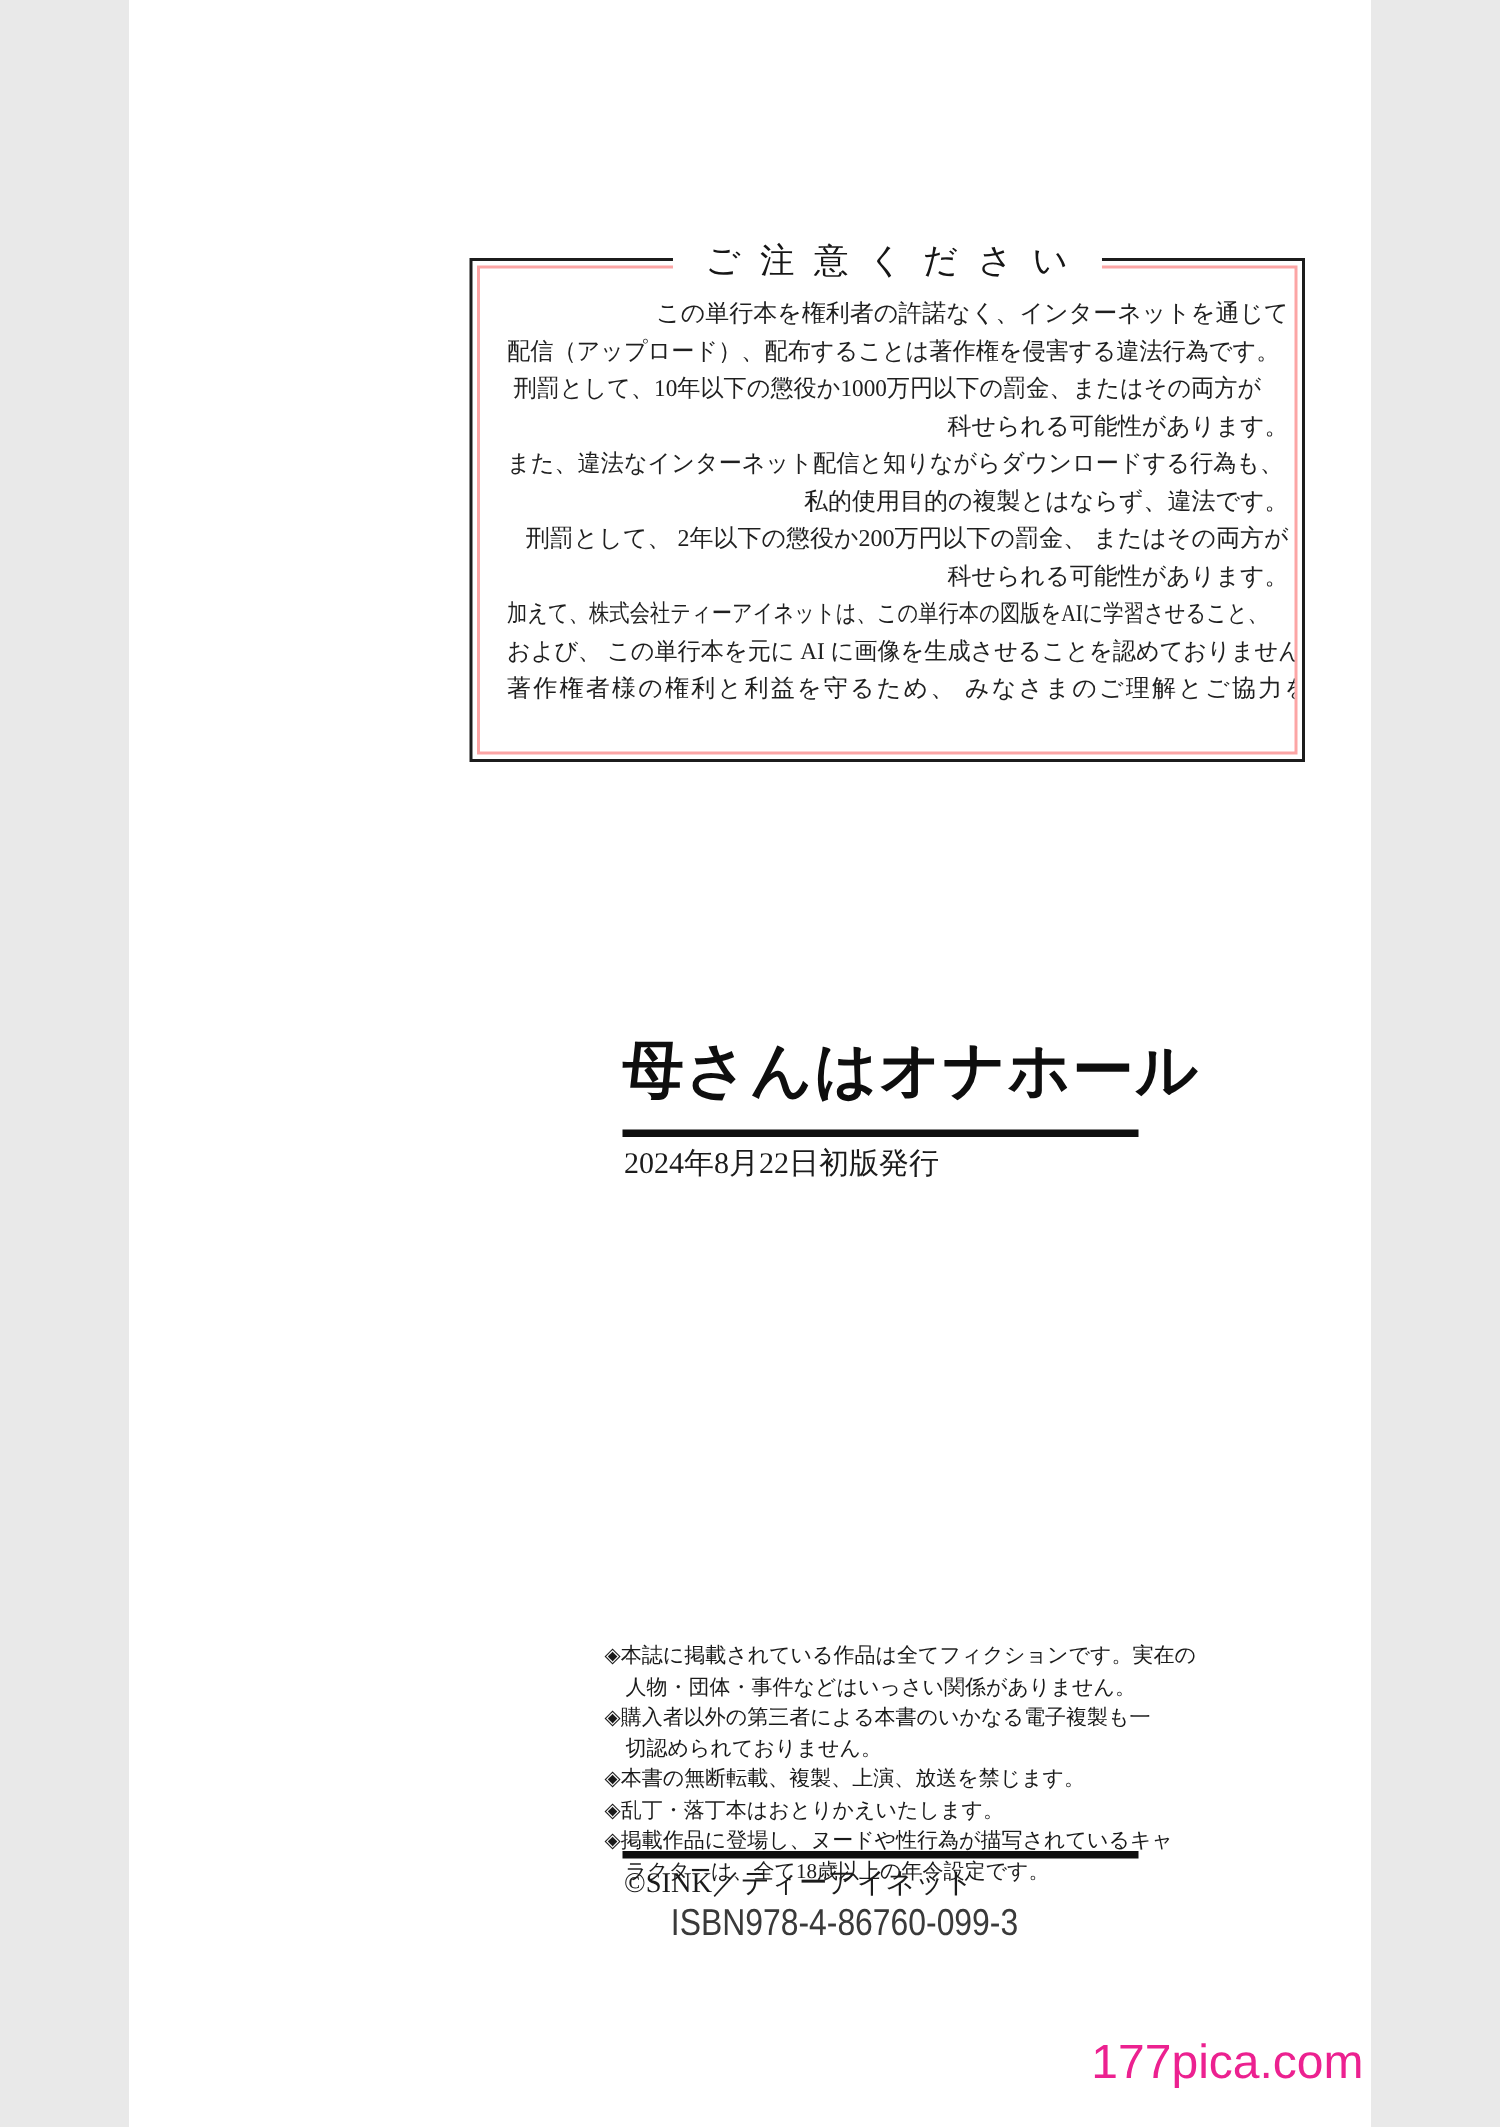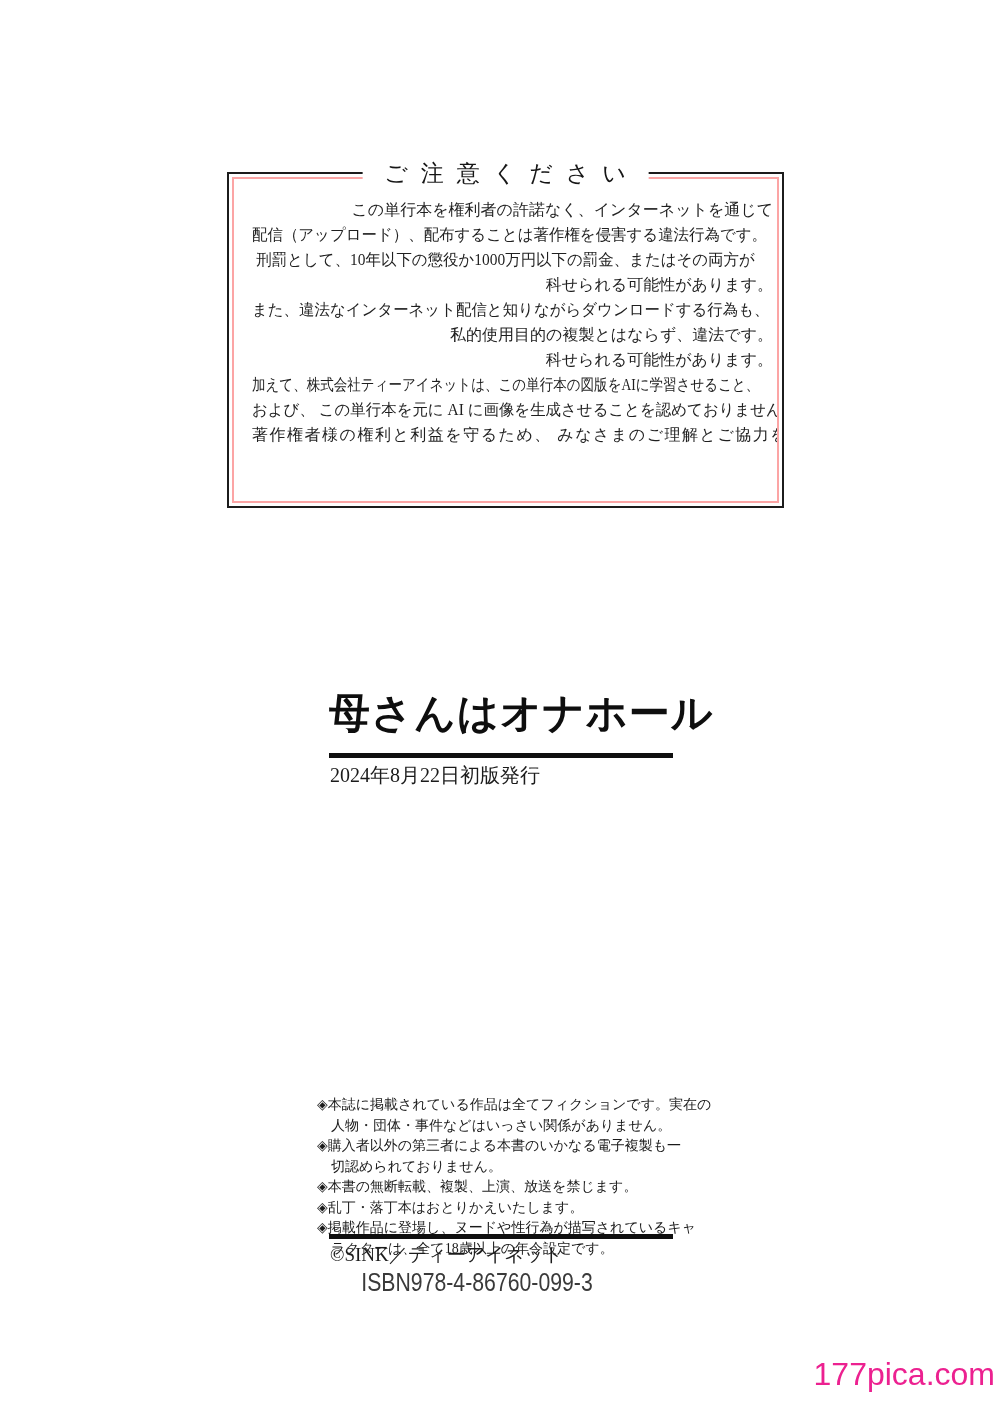--- a/index.html
+++ b/index.html
@@ -1,18 +1,18 @@
 <!DOCTYPE html>
 <html><head>
 <meta charset="utf-8">
 <style>
   html,body { margin:0; padding:0; background:#e9e9e9; }
   .page {
     position:relative;
-    width:1000px; height:1418px;
+    width:828px; height:1418px;
     margin:0 auto;
     background:#ffffff;
     overflow:hidden;
     color:#1b1b1b;
     font-family:"Liberation Serif","DejaVu Serif",serif;
   }
 
   
   .notice-box {
     position:absolute; left:227px; top:172px;
@@ -102,20 +102,21 @@
   <div class="notice-box">
     <div class="notice-heading">ご注意ください</div>
     <div class="notice-inner">
       <div class="notice-body">
         <div class="nline">この単行本を権利者の許諾なく、インターネットを通じて</div>
         <div class="nline cx97">配信（アップロード）、配布することは著作権を侵害する違法行為です。</div>
         <div class="nline cx97">刑罰として、10年以下の懲役か1000万円以下の罰金、またはその両方が</div>
         <div class="nline">科せられる可能性があります。</div>
         <div class="nline cx97">また、違法なインターネット配信と知りながらダウンロードする行為も、</div>
         <div class="nline">私的使用目的の複製とはならず、違法です。</div>
+        <div class="nline">刑罰として、 2年以下の懲役か200万円以下の罰金、 またはその両方が</div>
         <div class="nline">科せられる可能性があります。</div>
         <div class="nline cx84">加えて、株式会社ティーアイネットは、この単行本の図版をAIに学習させること、</div>
         <div class="nline cx97">および、 この単行本を元に AI に画像を生成させることを認めておりません。</div>
         <div class="nline wide">著作権者様の権利と利益を守るため、 みなさまのご理解とご協力を</div>
       </div>
     </div>
   </div>
 
   <div class="book-title">母さんはオナホール</div>
 

